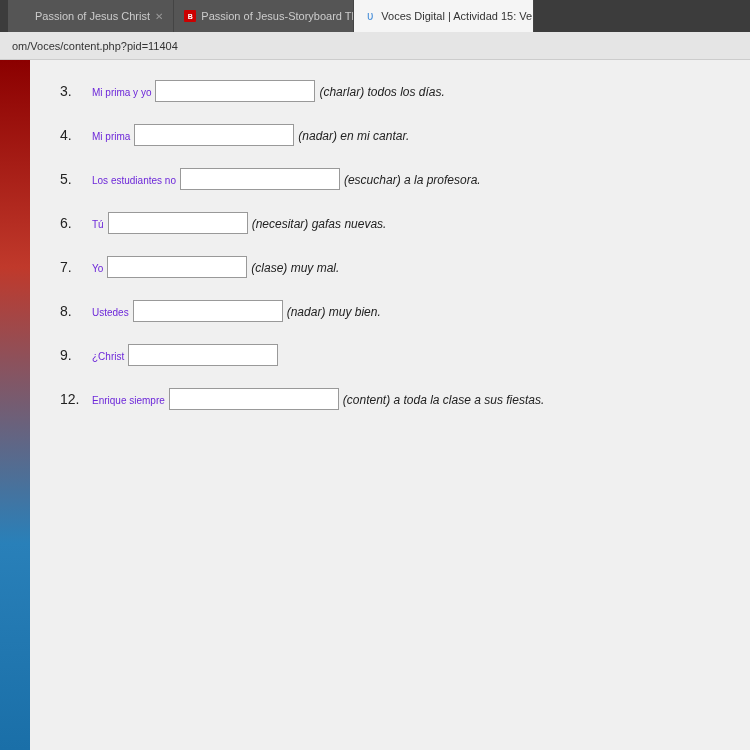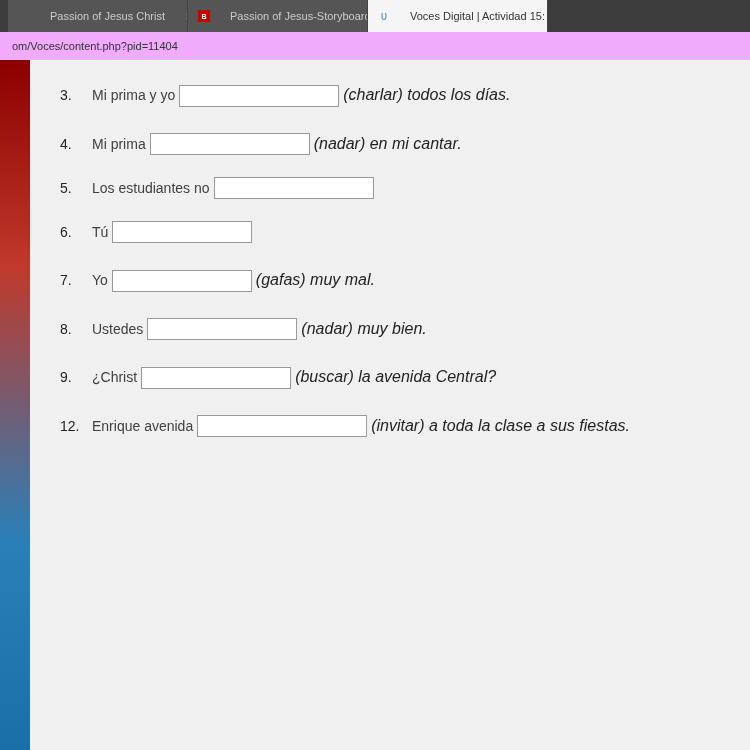--- a/index.html
+++ b/index.html
@@ -34,21 +34,21 @@
     }
 
     .tab {
       display: flex;
       align-items: center;
       padding: 0 10px;
       font-size: 11px;
       color: #ccc;
       background: #555;
       border-right: 1px solid #444;
-      gap: 20px;
+      gap: 5px;
       min-width: 0;
       max-width: 180px;
       white-space: nowrap;
       overflow: hidden;
       text-overflow: ellipsis;
       height: 100%;
     }
 
     .tab.active {
       background: #f5f5f5;
@@ -79,21 +79,21 @@
       border-radius: 1px;
     }
 
     .tab-icon.voces {
       color: #4a90d9;
       font-size: 12px;
     }
 
     
     .address-bar {
-      background: #f0abfc;
+      background: #e5e5e5;
       height: 28px;
       display: flex;
       align-items: center;
       padding: 0 12px;
       font-size: 11px;
       color: #333;
       border-bottom: 1px solid #ccc;
     }
 
     
@@ -126,39 +126,38 @@
       gap: 4px;
     }
 
     .exercise-number {
       min-width: 28px;
       font-size: 14px;
       color: #222;
     }
 
     .exercise-text {
-      font-size: 14px;
-      color: #404040;
+      font-size: 10px;
+      color: #6d28d9;
     }
 
     .exercise-input {
       border: 1px solid #999;
       background: white;
       height: 22px;
       padding: 0 4px;
       font-size: 13px;
       outline: none;
       display: inline-block;
     }
 
     .exercise-hint {
-      font-size: 16px;
+      font-size: 12px;
       font-style: italic;
       color: #222;
-      margin-top: 6px;
     }
   </style>
 </head>
 <body>
 
 <div class="browser-chrome">
   <div class="tab-bar">
     <div class="tab">
       <span class="tab-icon"></span>
       <span>Passion of Jesus Christ</span>
@@ -197,46 +196,47 @@
         <div class="exercise-item">
           <span class="exercise-number">4.</span>
           <span class="exercise-text">Mi prima</span>
           <input type="text" class="exercise-input" style="width: 160px;">
           <span class="exercise-hint">(nadar) en mi cantar.</span>
         </div>
         <div class="exercise-item">
           <span class="exercise-number">5.</span>
           <span class="exercise-text">Los estudiantes no</span>
           <input type="text" class="exercise-input" style="width: 160px;">
+          <span class="exercise-hint">(escuchar) a la profesora.</span>
         </div>
         <div class="exercise-item">
           <span class="exercise-number">6.</span>
           <span class="exercise-text">Tú</span>
           <input type="text" class="exercise-input" style="width: 140px;">
+          <span class="exercise-hint">(necesitar) gafas nuevas.</span>
         </div>
         <div class="exercise-item">
           <span class="exercise-number">7.</span>
           <span class="exercise-text">Yo</span>
           <input type="text" class="exercise-input" style="width: 140px;">
-          <span class="exercise-hint">(gafas) muy mal.</span>
+          <span class="exercise-hint">(clase) muy mal.</span>
         </div>
         <div class="exercise-item">
           <span class="exercise-number">8.</span>
           <span class="exercise-text">Ustedes</span>
           <input type="text" class="exercise-input" style="width: 150px;">
           <span class="exercise-hint">(nadar) muy bien.</span>
         </div>
         <div class="exercise-item">
           <span class="exercise-number">9.</span>
           <span class="exercise-text">¿Christ</span>
           <input type="text" class="exercise-input" style="width: 150px;">
-          <span class="exercise-hint">(buscar) la avenida Central?</span>
         </div>
         <div class="exercise-item">
           <span class="exercise-number">12.</span>
-          <span class="exercise-text">Enrique avenida</span>
+          <span class="exercise-text">Enrique siempre</span>
           <input type="text" class="exercise-input" style="width: 170px;">
-          <span class="exercise-hint">(invitar) a toda la clase a sus fiestas.</span>
+          <span class="exercise-hint">(content) a toda la clase a sus fiestas.</span>
         </div>
       </div>
 
   </div>
 </div>
 
 </body></html>

